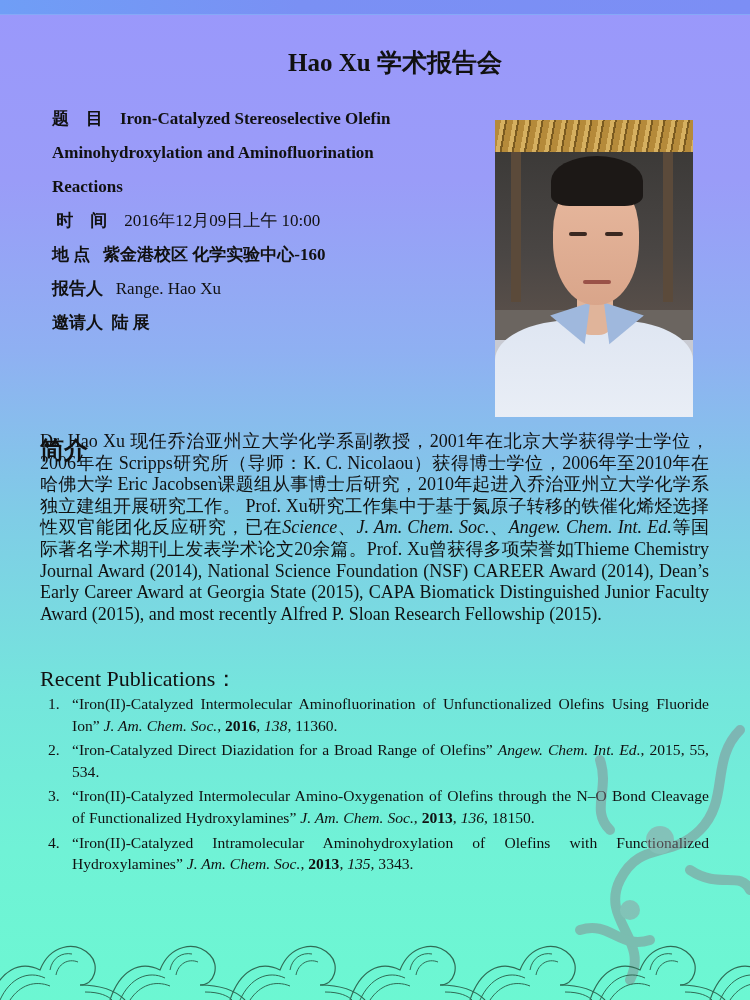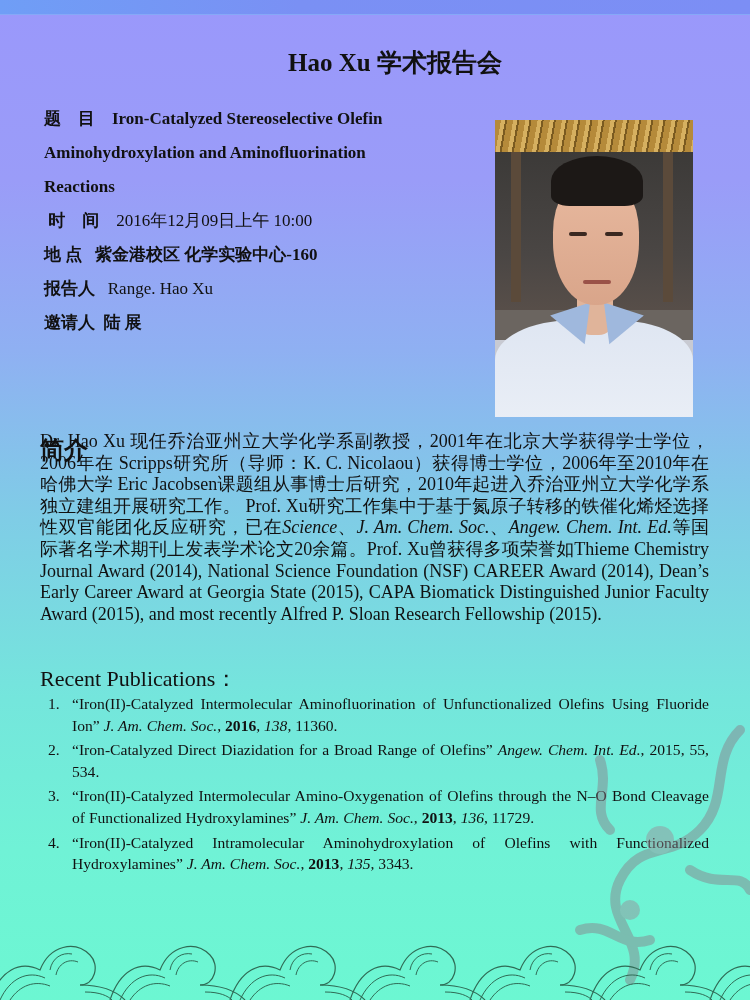--- a/index.html
+++ b/index.html
@@ -11,21 +11,21 @@
   }
   .top-stripe {
     position: absolute; left: 0; top: 0; width: 750px; height: 14px;
     background: linear-gradient(90deg, #6f9ef6 0%, #7a90f4 40%, #7c8ef5 100%);
     border-bottom: 1px solid #86a8f7;
   }
   .title {
     position: absolute; left: 0; top: 46px; width: 790px; text-align: center;
     font-size: 25px; font-weight: bold; letter-spacing: 0px;
   }
-  .info { position: absolute; left: 44px; top: 108px; width: 440px; }
+  .info { position: absolute; left: 52px; top: 108px; width: 440px; }
   .row { font-size: 17px; line-height: 22px; margin-bottom: 12px; white-space: nowrap; }
   .row .lab { font-weight: bold; display: inline-block; }
   .row.bold { font-weight: bold; }
   .photo {
     position: absolute; left: 495px; top: 120px; width: 198px; height: 297px;
     overflow: hidden; background: #c8cad2;
   }
   .photo .roof { position: absolute; left: 0; top: 0; width: 100%; height: 32px;
     background: repeating-linear-gradient(100deg, #b58a3a 0 6px, #d6b060 6px 10px, #7a5a20 10px 12px); }
   .photo .wall { position: absolute; left: 0; top: 32px; width: 100%; height: 170px;
@@ -111,21 +111,21 @@
   <li>
     <span class="num">1.</span>
     <span>“Iron(II)-Catalyzed Intermolecular Aminofluorination of Unfunctionalized Olefins Using Fluoride Ion” </span><i>J. Am. Chem. Soc.</i><span>, </span><b>2016</b><span>, </span><i>138</i><span>, 11360.</span>
   </li>
   <li>
     <span class="num">2.</span>
     <span>“Iron-Catalyzed Direct Diazidation for a Broad Range of Olefins” </span><i>Angew. Chem. Int. Ed.</i><span>, </span><span>2015</span><span>, </span><span>55</span><span>, 534.</span>
   </li>
   <li>
     <span class="num">3.</span>
-    <span> “Iron(II)-Catalyzed Intermolecular Amino-Oxygenation of Olefins through the N–O Bond Cleavage of Functionalized Hydroxylamines” </span><i>J. Am. Chem. Soc.</i><span>, </span><b>2013</b><span>, </span><i>136</i><span>, 11729.</span>
+    <span> “Iron(II)-Catalyzed Intermolecular Amino-Oxygenation of Olefins through the N–O Bond Cleavage of Functionalized Hydroxylamines” </span><i>J. Am. Chem. Soc.</i><span>, </span><b>2013</b><span>, </span><i>136</i><span>, 18150.</span>
   </li>
   <li>
     <span class="num">4.</span>
     <span>“Iron(II)-Catalyzed Intramolecular Aminohydroxylation of Olefins with Functionalized Hydroxylamines” </span><i>J. Am. Chem. Soc.</i><span>, </span><b>2013</b><span>, </span><i>135</i><span>, 3343.</span>
   </li>
 </ol>
 
 <svg class="dragon" viewBox="0 0 210 280">
   <g fill="none" stroke="#8a7a86" stroke-width="10" stroke-linecap="round">
     <path d="M200 10 C170 40 190 80 160 110 C130 140 100 120 80 160 C60 200 110 220 90 260"></path>

